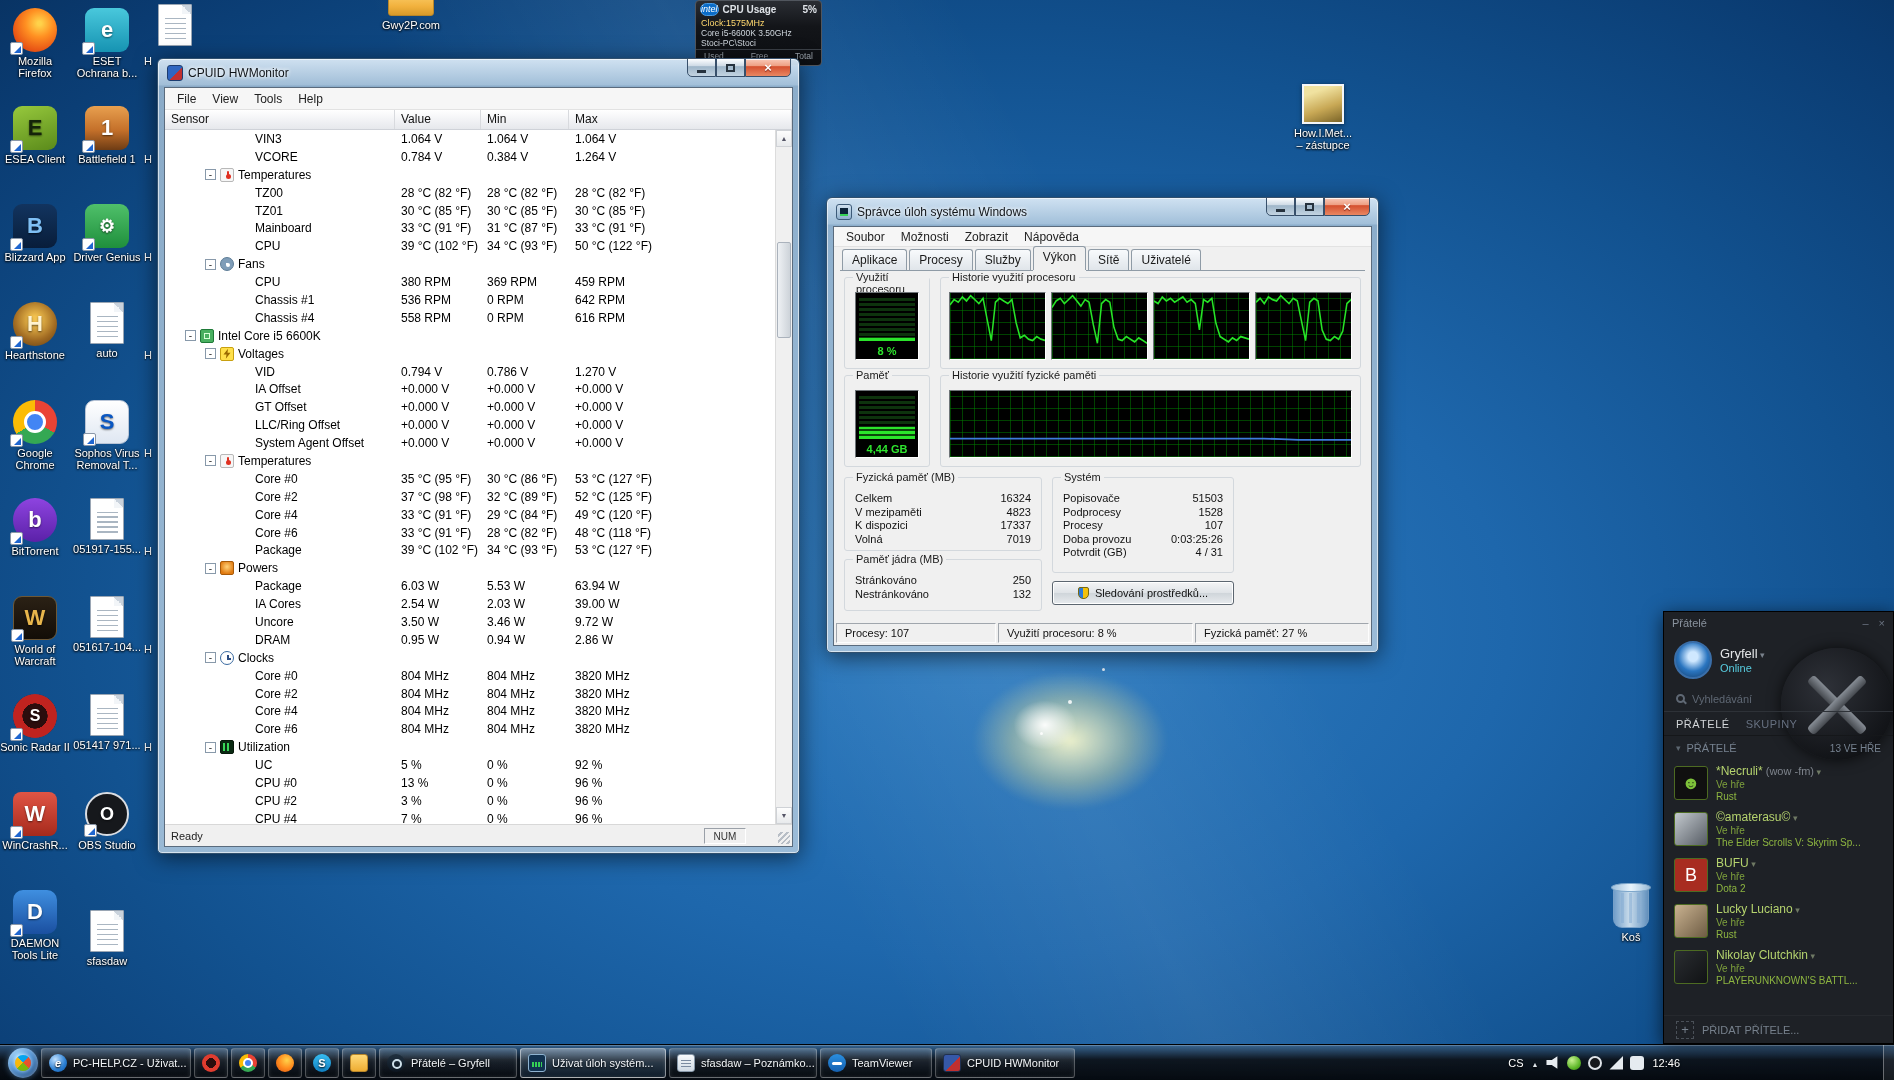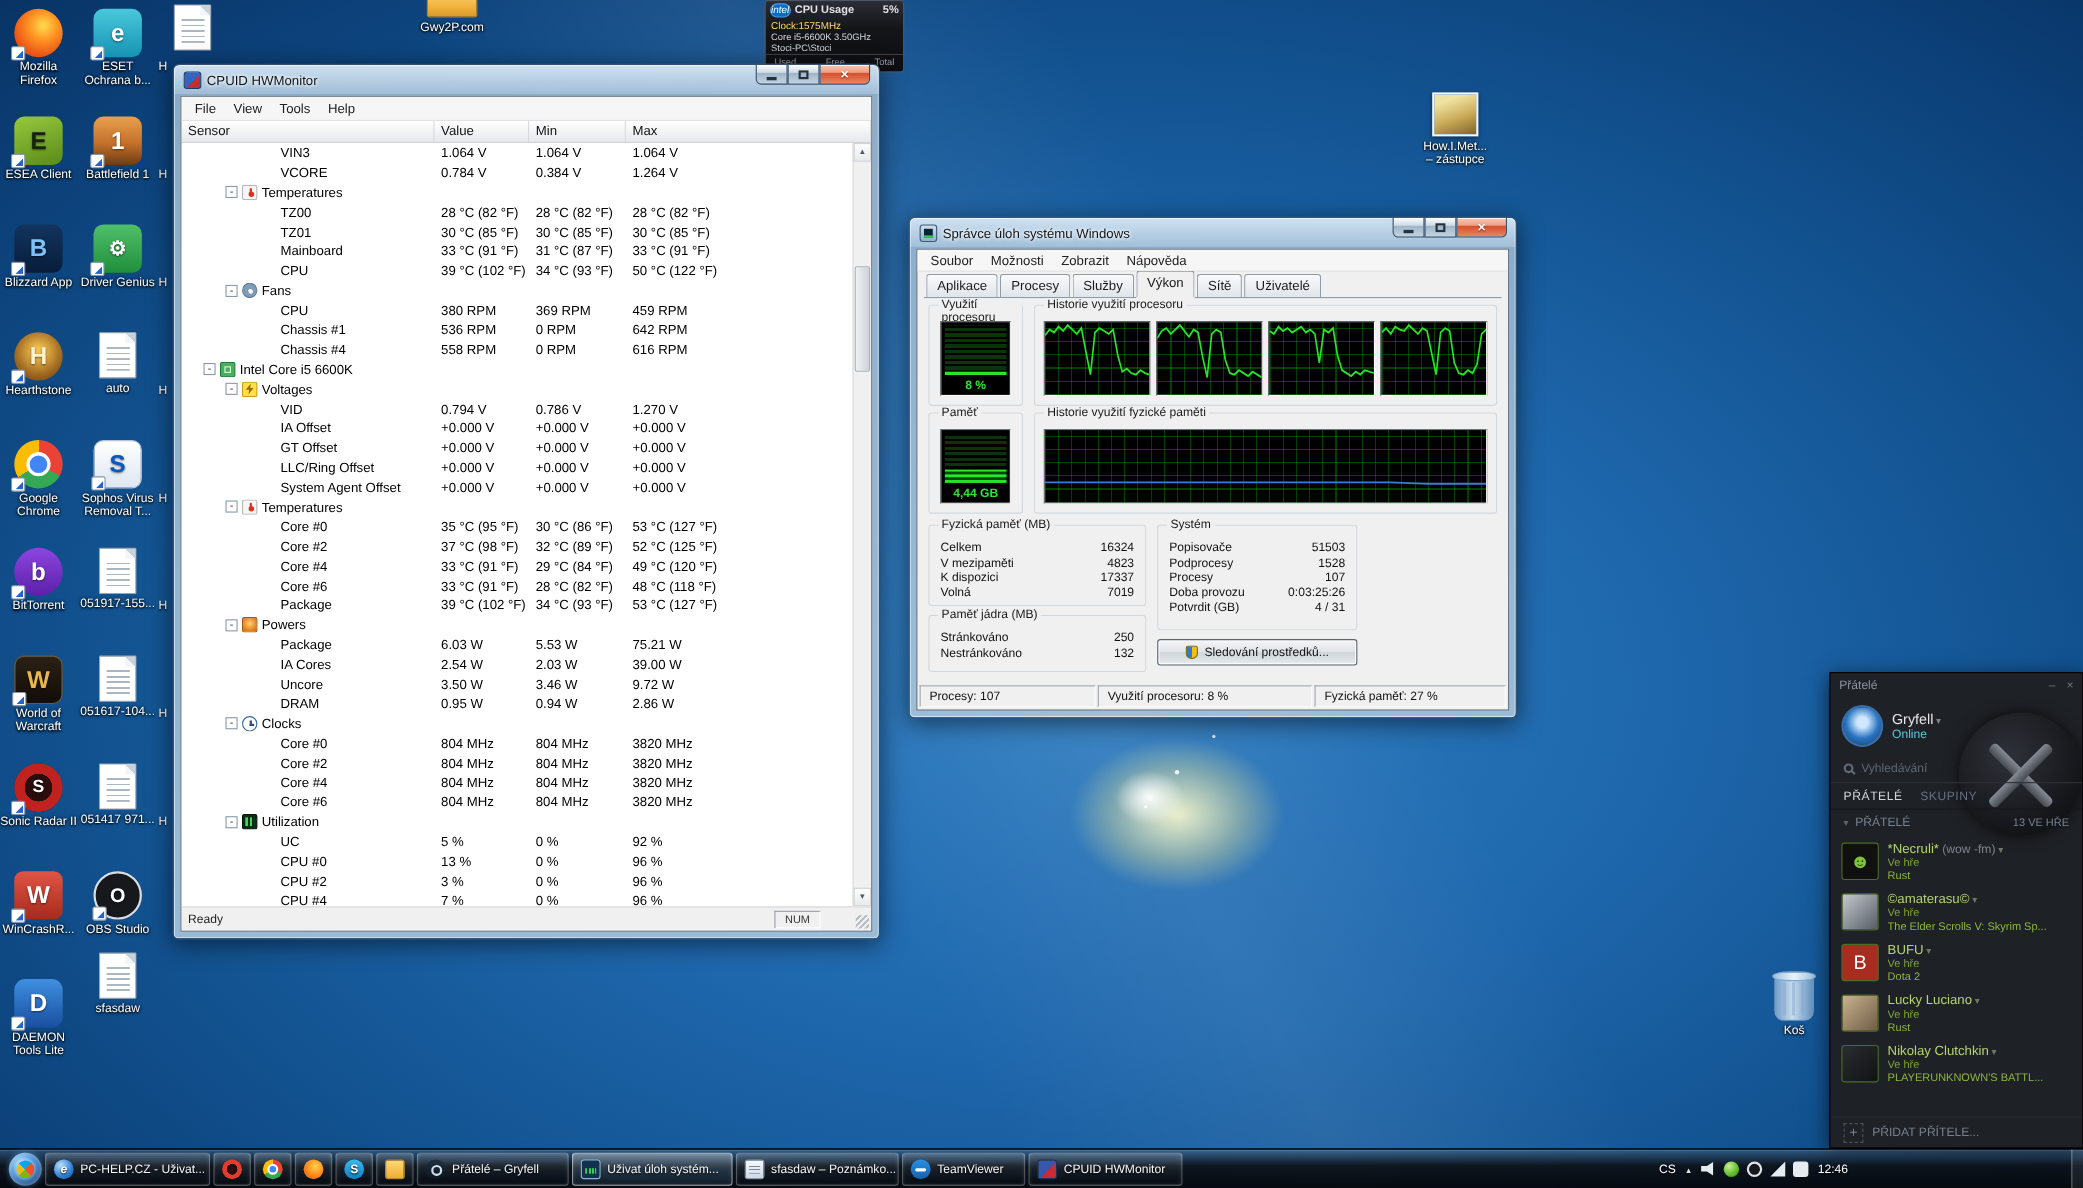--- a/index.html
+++ b/index.html
@@ -411,21 +411,21 @@
         <div class="dlabel">051617-104...</div>
       </div>
       <div class="dcell" style="left: 72px; top: 694px;">
         <div class="dicon di-paper"></div>
         <div class="dlabel">051417 971...</div>
       </div>
       <div class="dcell" style="left: 72px; top: 792px;">
         <div class="dicon di-obs">O<div class="scarrow"></div></div>
         <div class="dlabel">OBS Studio</div>
       </div>
-      <div class="dcell" style="left: 72px; top: 866px;">
+      <div class="dcell" style="left: 72px; top: 910px;">
         <div class="dicon di-paper"></div>
         <div class="dlabel">sfasdaw</div>
       </div>
       <div class="plabel" style="top: 55px;">H</div>
       <div class="plabel" style="top: 153px;">H</div>
       <div class="plabel" style="top: 251px;">H</div>
       <div class="plabel" style="top: 349px;">H</div>
       <div class="plabel" style="top: 447px;">H</div>
       <div class="plabel" style="top: 545px;">H</div>
       <div class="plabel" style="top: 643px;">H</div>
@@ -688,21 +688,21 @@
               <div class="hwc hw-val"></div>
               <div class="hwc hw-min"></div>
               <div class="hwc hw-max"></div>
             </div>
             <div class="hwrow">
               <div class="hwc hw-sensor" style="padding-left: 90px;">
                 <span>Package</span>
               </div>
               <div class="hwc hw-val">6.03 W</div>
               <div class="hwc hw-min">5.53 W</div>
-              <div class="hwc hw-max">75.21 W</div>
+              <div class="hwc hw-max">63.94 W</div>
             </div>
             <div class="hwrow">
               <div class="hwc hw-sensor" style="padding-left: 90px;">
                 <span>IA Cores</span>
               </div>
               <div class="hwc hw-val">2.54 W</div>
               <div class="hwc hw-min">2.03 W</div>
               <div class="hwc hw-max">39.00 W</div>
             </div>
             <div class="hwrow">

